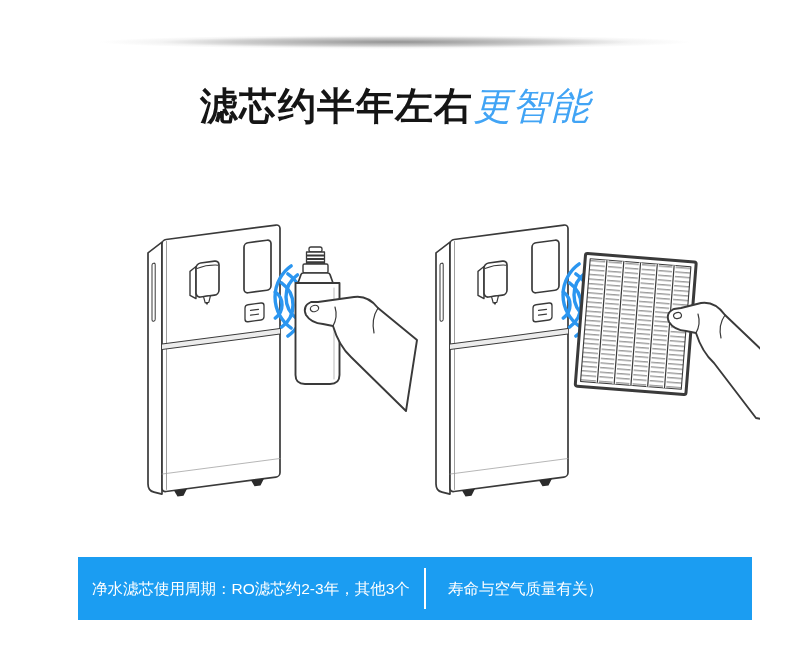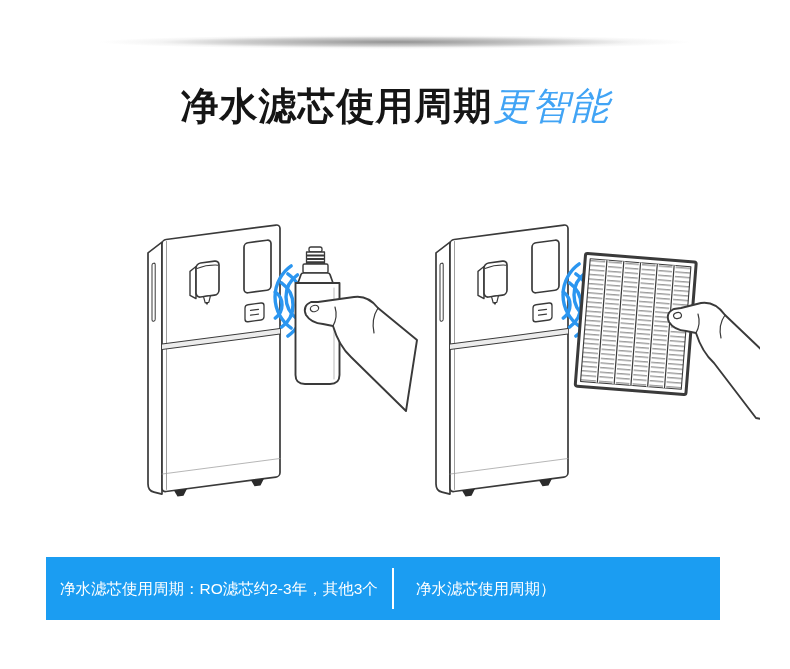--- a/index.html
+++ b/index.html
@@ -27,37 +27,37 @@
     white-space:nowrap;
   }
   .title-black{color:var(--title-black);font-weight:600;}
   .title-blue{color:var(--accent);font-weight:400;font-style:italic;}
   .panel{position:absolute;top:205px;}
   #panel-left{left:130px;}
   #panel-right{left:415px;}
   .machine,.ln{stroke:var(--line);}
   .sig path{stroke:var(--signal);stroke-width:3.4;fill:none;stroke-linecap:round;}
   .info-bar{
-    position:absolute;left:46px;top:557px;width:674px;height:63px;
+    position:absolute;left:78px;top:557px;width:674px;height:63px;
     background:var(--bar);display:flex;align-items:center;
     color:#ffffff;font-size:15.5px;line-height:21.5px;
   }
   .info-col{white-space:nowrap;}
   .info-col span{display:block;}
   .col-left{margin-left:14px;width:332px;}
   .bar-divider{width:2px;height:41px;background:#ffffff;flex:none;}
   .col-right{margin-left:22px;flex:1;}
 </style>
 </head>
 <body>
 
 <div class="shadow-line"></div>
 
 <div class="title-row">
-  <span class="title-black">净水滤芯使用周期</span><span class="title-blue">更智能</span>
+  <span class="title-black">滤芯约半年左右</span><span class="title-blue">更智能</span>
 </div>
 
 <svg id="panel-left" class="panel" width="290" height="312" viewBox="0 0 290 312">
   <defs>
     <g id="machine" class="machine" fill="none" stroke-width="1.7" stroke-linejoin="round" stroke-linecap="round">
 
       <path d="M30,14 L16,23 L16,254 Q16,261 22,263 L30,266 Z" fill="#ffffff"></path>
       <rect x="20" y="34" width="3.2" height="58" rx="1.6" fill="#ffffff" stroke-width="1"></rect>
 
       <rect x="30" y="12" width="118" height="252" rx="4" fill="#ffffff"></rect>
@@ -161,15 +161,15 @@
     <path d="M310,110 Q303,120 306,133" stroke-width="1.2"></path>
   </g>
 </svg>
 
 <div class="info-bar">
   <div class="info-col col-left">
     <span>净水滤芯使用周期：RO滤芯约2-3年，其他3个</span>
   </div>
   <div class="bar-divider"></div>
   <div class="info-col col-right">
-    <span>净水滤芯使用周期）</span>
+    <span>寿命与空气质量有关）</span>
   </div>
 </div>
 
 </body></html>

